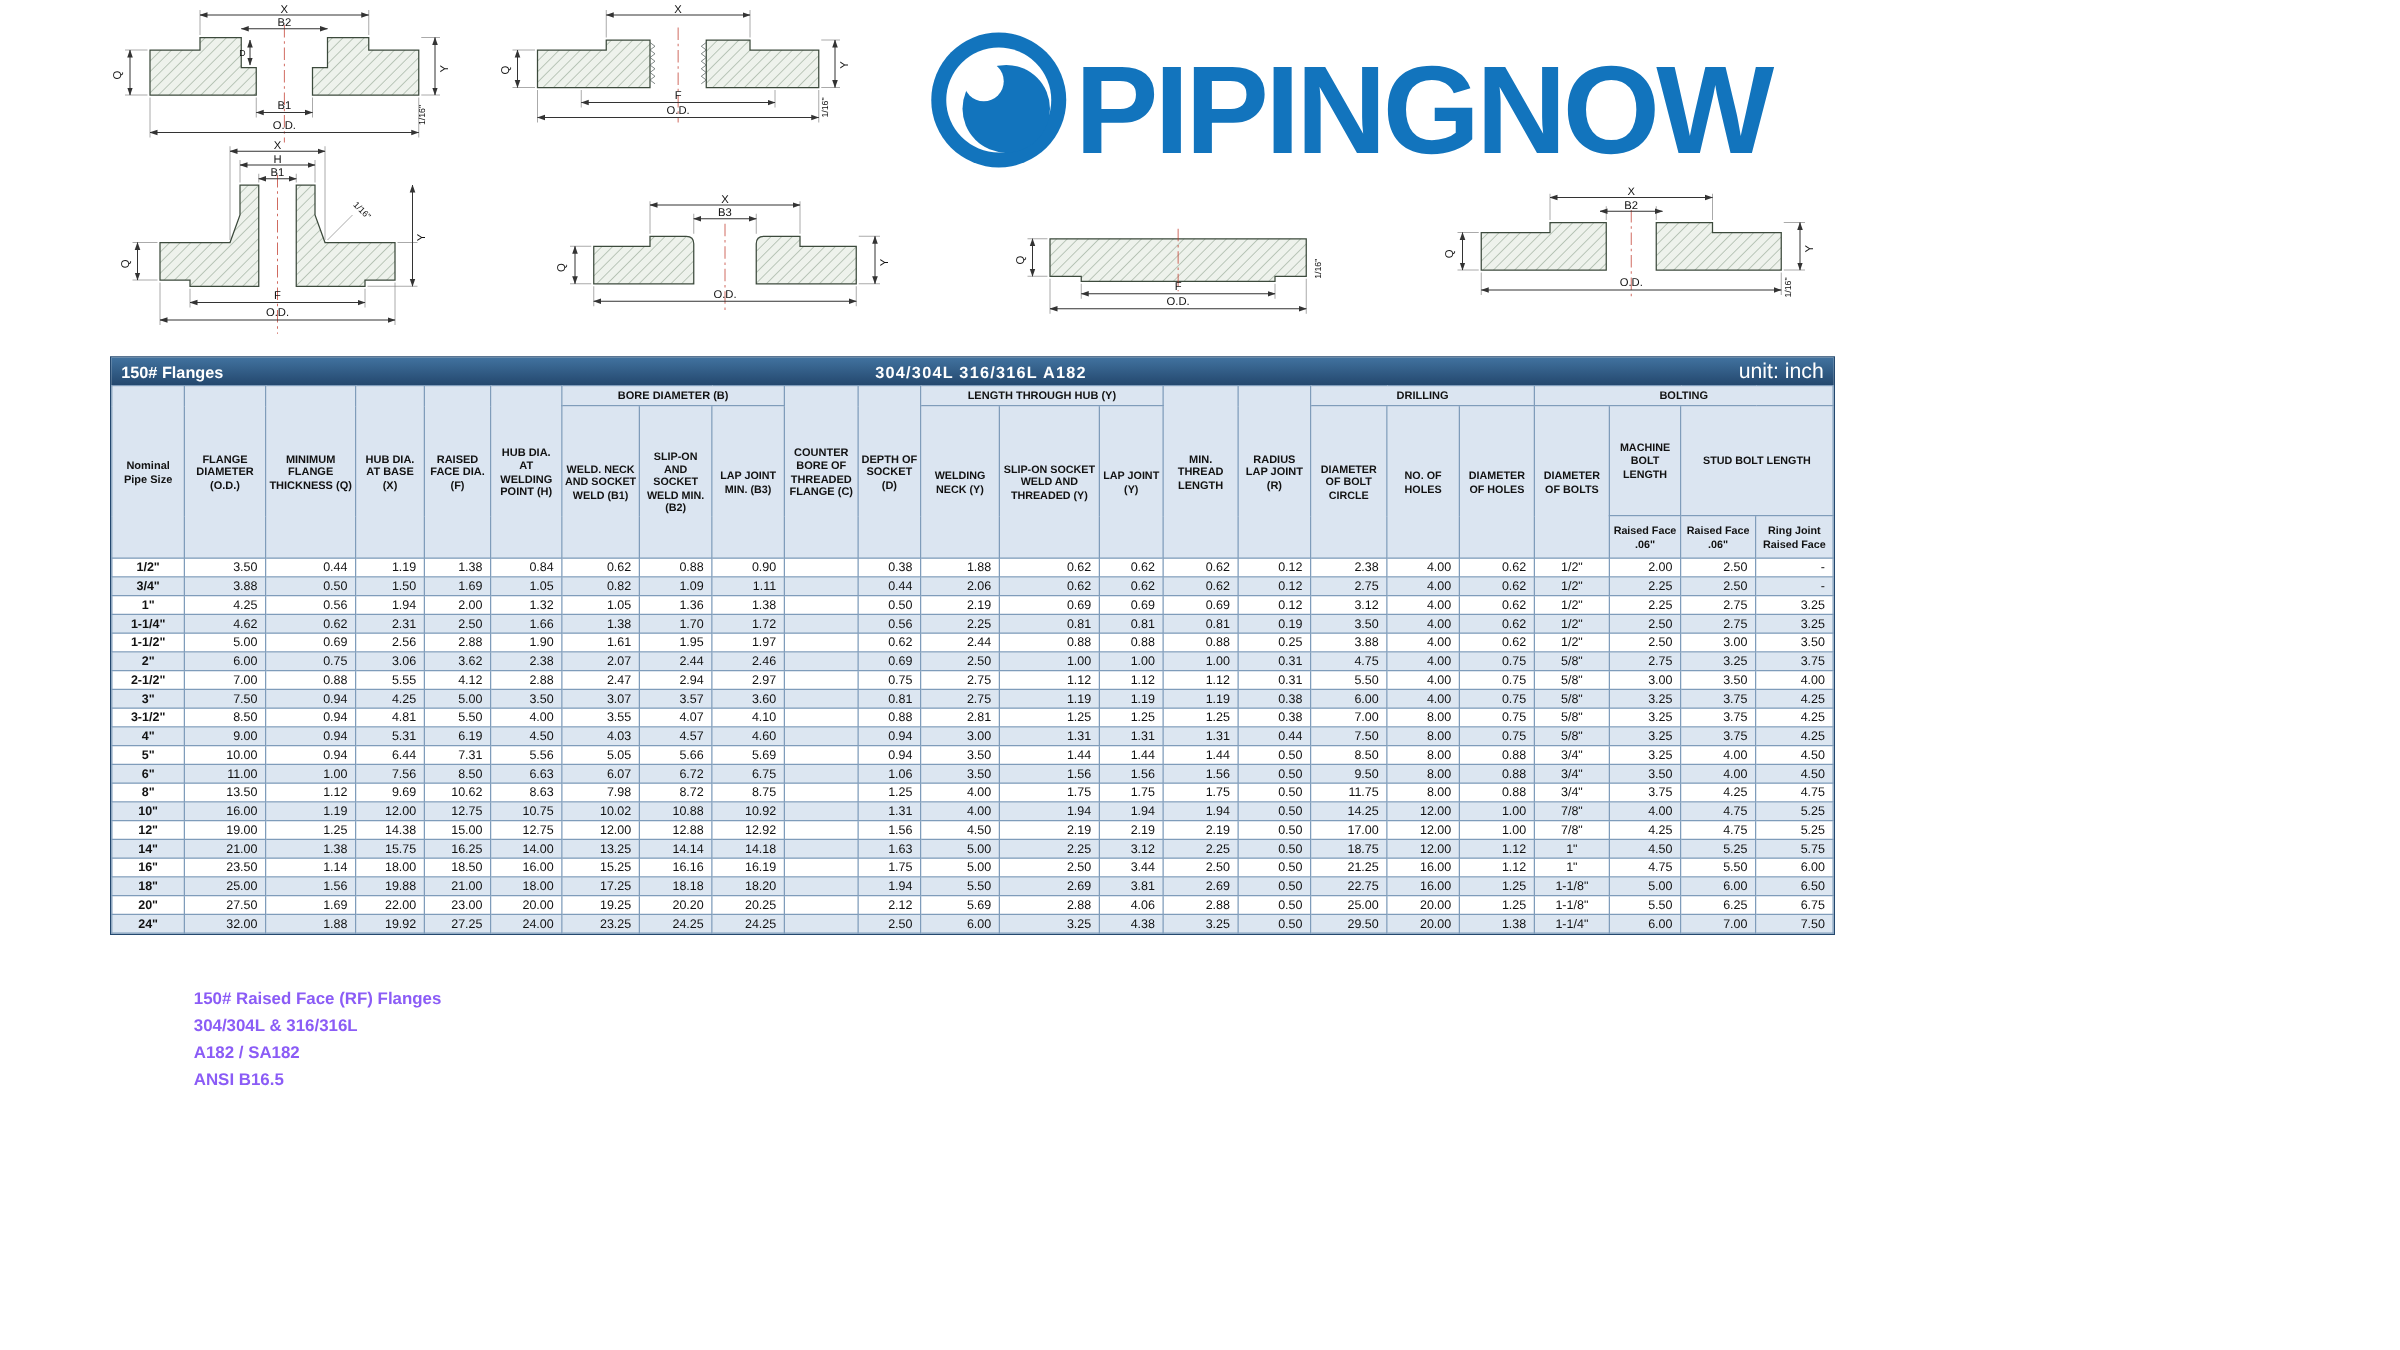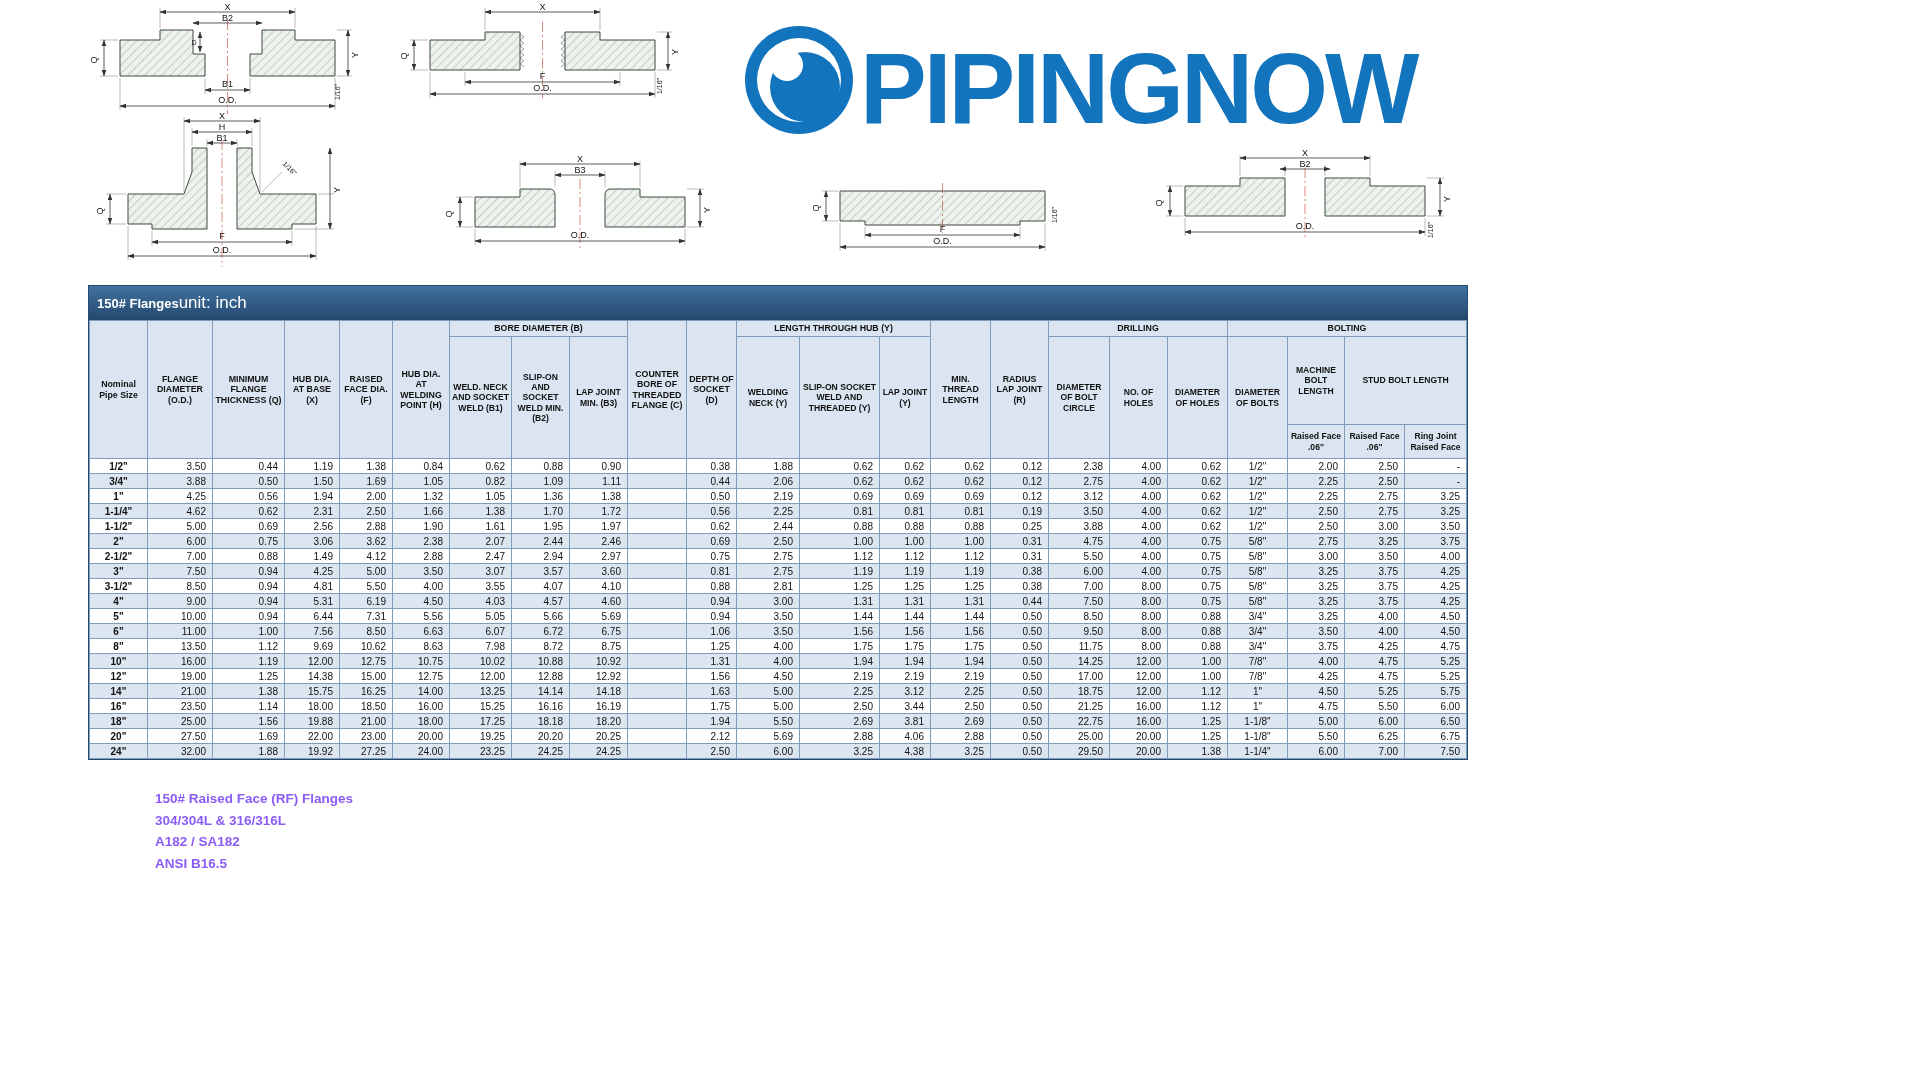--- a/index.html
+++ b/index.html
@@ -15,21 +15,21 @@
   .ext { stroke:#777; stroke-width:0.5; }
   .body-shape { stroke:#3c4a3c; stroke-width:1; }
   .cl { stroke:#c0392b; stroke-width:0.6; stroke-dasharray:10 3 2 3; }
 
   
   .logo { position:absolute; left:742px; top:16px; display:flex; align-items:center; }
   .logo-text { font-size:100px; font-weight:bold; letter-spacing:-3px; line-height:112px; margin-left:4px;margin-top:16px; }
 
   
   .tbl-wrap { position:absolute; left:88px; top:285px; width:1380px; border:1px solid #24486e; }
-  .title-bar { display:flex; align-items:center; height:34px; padding:0 8px;
+  .title-bar { display:flex; align-items:center; height:22px; padding:0 8px;
                background:linear-gradient(#41729f, #24486e); color:#fff; font-weight:bold; font-size:13px; }
   .title-left { flex:0 0 auto; }
   .title-center { flex:1 1 auto; text-align:center; letter-spacing:1px; }
   .title-right { flex:0 0 auto; font-size:17px; font-weight:normal; }
 
   table { border-collapse:collapse; table-layout:fixed; width:100%; }
   th, td { border:1px solid #7f9cba; }
   th { background:#dbe5f1; color:#111; font-weight:bold; font-size:8.6px; line-height:1.18;
        text-align:center; vertical-align:middle; padding:1px 2px; }
   thead tr.r1 th { height:16px; font-size:8.8px;margin-top:32px; }
@@ -288,20 +288,21 @@
         <line class="ext" x1="277" y1="66" x2="294" y2="66"></line>
       <line class="dim-line" x1="290" y1="28" x2="290" y2="66" marker-start="url(#a6)" marker-end="url(#a6)"></line>
       <text class="dim-text" x="300" y="49" transform="rotate(-90 300 49)" text-anchor="middle">Y</text>
       <text class="small-text" x="283" y="80" transform="rotate(-90 283 80)" text-anchor="middle">1/16"</text>
     </svg>
   </div>
 
   <div class="tbl-wrap">
     <div class="title-bar">
       <div class="title-left">150# Flanges</div>
+      <div class="title-center">304/304L  316/316L  A182</div>
       <div class="title-right">unit: inch</div>
     </div>
     <table>
       <colgroup>
         <col style="width:58px">
           <col style="width:65px">
           <col style="width:72px">
           <col style="width:55px">
         <col style="width:53px">
           <col style="width:57px">
@@ -508,21 +509,21 @@
             <td>0.75</td>
             <td class="ctr">5/8"</td>
             <td>2.75</td>
             <td>3.25</td>
             <td>3.75</td>
           </tr>
           <tr>
             <td class="size">2-1/2"</td>
             <td>7.00</td>
             <td>0.88</td>
-            <td>1.49</td>
+            <td>5.55</td>
             <td>4.12</td>
             <td>2.88</td>
             <td>2.47</td>
             <td>2.94</td>
             <td>2.97</td>
             <td></td>
             <td>0.75</td>
             <td>2.75</td>
             <td>1.12</td>
             <td>1.12</td>

